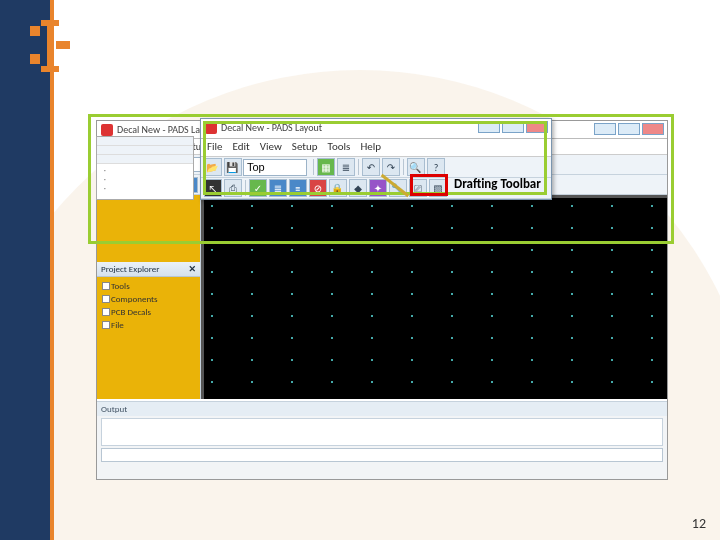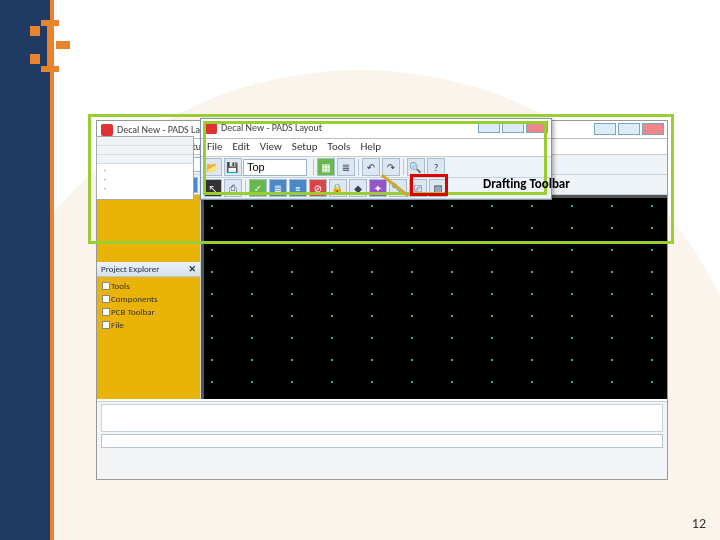--- a/index.html
+++ b/index.html
@@ -78,21 +78,21 @@
   .inset-hilite { position:absolute; left:203px; top:121px; width:344px; height:74px; border:3px solid #9acd32; z-index:15; pointer-events:none;}
   .red-box { position:absolute; left:410px; top:174px; width:38px; height:22px; border:3px solid #d00; z-index:16; pointer-events:none;}
 
   
   .miniwin { position:absolute; left:96px; top:136px; width:98px; height:64px; background:#fff; border:1px solid #aaa; z-index:6; font-size:7px;}
   .miniwin .r{ height:9px; border-bottom:1px solid #ddd; background:#eef3f8;}
   .miniwin .tree2{ padding:2px; color:#555;}
   .miniwin .tree2 div{ padding:0 0 0 5px;}
 
   
-  .callout { position:absolute; font-size:13px; color:#000; z-index:17; background:transparent;margin-left:29px;}
+  .callout { position:absolute; font-size:13px; color:#000; z-index:17; background:transparent;}
   .call1 { left:454px; top:176px; font-weight:600;}
   .call2 { left:400px; top:206px; font-weight:600;}
 
   .arrow { position:absolute; z-index:16; background:#ccaa33; }
   .arrow.diag { left:378px; top:184px; width:34px; height:3px; transform:rotate(38deg); }
 </style>
 </head>
 <body>
 
 <div class="slide">
@@ -156,21 +156,21 @@
 
     <div class="body">
       <div class="pe-panel">
         <div class="pe-title">
           <span>Project Explorer</span>
           <span class="x">✕</span>
         </div>
         <div class="tree">
           <div class="node">Tools</div>
           <div class="node">Components</div>
-          <div class="node">PCB Toolbar</div>
+          <div class="node">PCB Decals</div>
           <div class="node">File</div>
         </div>
       </div>
       <div class="canvas">
         <div class="ruler-top"></div>
           <div class="ruler-left"></div>
       <div class="dot" style="left: 10px; top: 10px;"></div>
           <div class="dot" style="left: 50px; top: 10px;"></div>
           <div class="dot" style="left: 90px; top: 10px;"></div>
           <div class="dot" style="left: 130px; top: 10px;"></div>
@@ -275,20 +275,21 @@
           <div class="dot" style="left: 250px; top: 186px;"></div>
           <div class="dot" style="left: 290px; top: 186px;"></div>
           <div class="dot" style="left: 330px; top: 186px;"></div>
           <div class="dot" style="left: 370px; top: 186px;"></div>
           <div class="dot" style="left: 410px; top: 186px;"></div>
           <div class="dot" style="left: 450px; top: 186px;"></div>
         </div>
     </div>
 
     <div class="bottom-dock">
+      <div class="tabrow">Output</div>
       <div class="pane"></div>
       <div class="input"></div>
     </div>
   </div>
 
   <div class="miniwin">
     <div class="r"></div>
       <div class="r"></div>
       <div class="r"></div>
     <div class="tree2">

